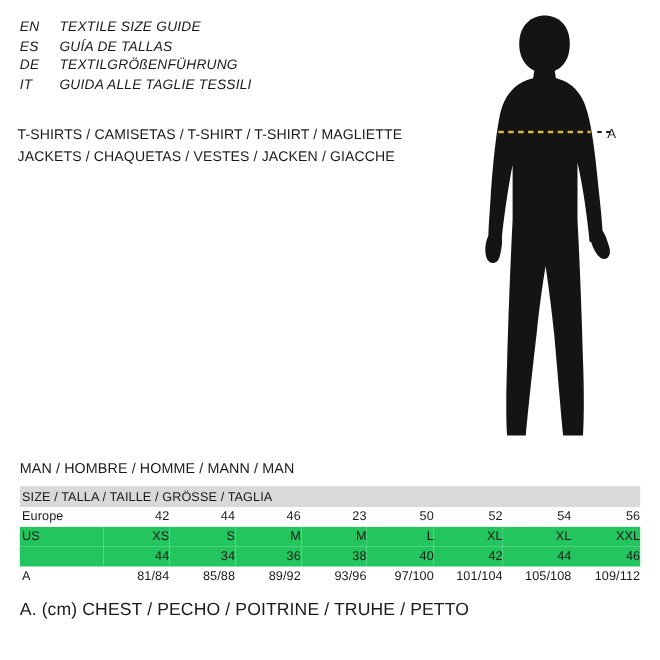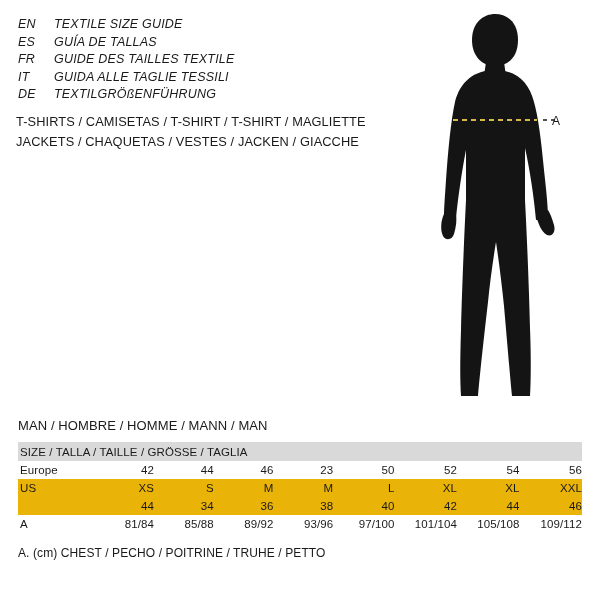--- a/index.html
+++ b/index.html
@@ -96,59 +96,55 @@
     letter-spacing: .1px;
   }
   .size-table tr.head-row {
     background: #d9d9d9;
   }
   .size-table tr.head-row td {
     font-size: 11.5px;
     height: 19px;
   }
   .size-table tr.shade td {
-    background: #eab308;
+    background: #22c55e;
     margin-top: 32px;
   }
   .col-label { width: 86px; padding-left: 2px !important; }
   .col-v { width: 68px; }
   .size-table td.col-v { text-align: right; }
 
   
   .footnote {
     position: absolute;
     left: 18px;
     top: 546px;
-    font-size: 12px;
+    font-size: 16px;
     letter-spacing: .1px;
   }
 </style>
 </head>
 <body>
 
 <div class="lang-block">
   <div class="lang-row">
     <span class="lang-code">EN</span>
     <span class="lang-text">TEXTILE SIZE GUIDE</span>
   </div>
   <div class="lang-row">
     <span class="lang-code">ES</span>
     <span class="lang-text">GUÍA DE TALLAS</span>
   </div>
   <div class="lang-row">
-    <span class="lang-code">FR</span>
-    <span class="lang-text">GUIDE DES TAILLES TEXTILE</span>
+    <span class="lang-code">DE</span>
+    <span class="lang-text">TEXTILGRÖßENFÜHRUNG</span>
   </div>
   <div class="lang-row">
     <span class="lang-code">IT</span>
     <span class="lang-text">GUIDA ALLE TAGLIE TESSILI</span>
-  </div>
-  <div class="lang-row">
-    <span class="lang-code">DE</span>
-    <span class="lang-text">TEXTILGRÖßENFÜHRUNG</span>
   </div>
 </div>
 
 <div class="cat-block">
   <div class="cat-line">T-SHIRTS / CAMISETAS / T-SHIRT / T-SHIRT / MAGLIETTE</div>
   <div class="cat-line">JACKETS / CHAQUETAS / VESTES / JACKEN / GIACCHE</div>
 </div>
 
 <div class="figure-wrap">
   <svg width="200" height="395" viewBox="0 0 200 395" xmlns="http://www.w3.org/2000/svg">

